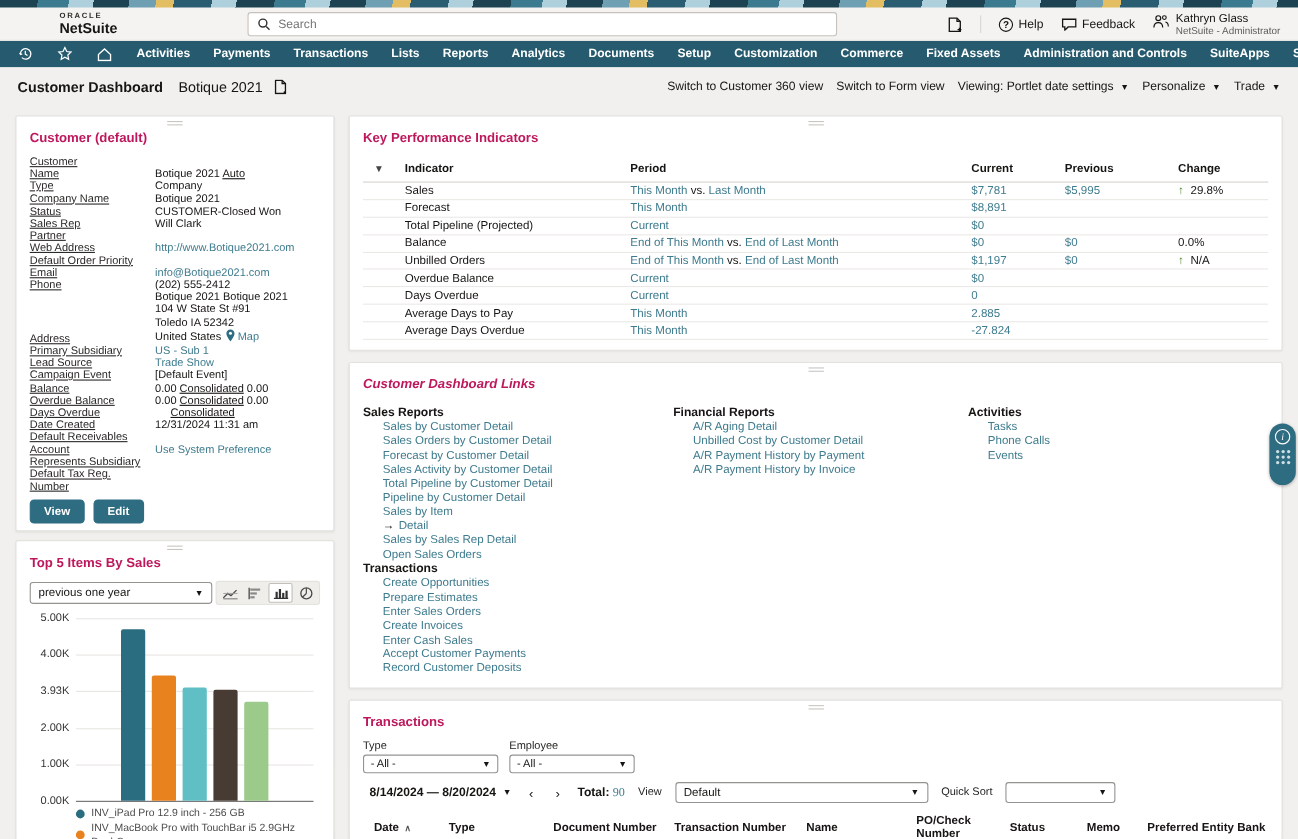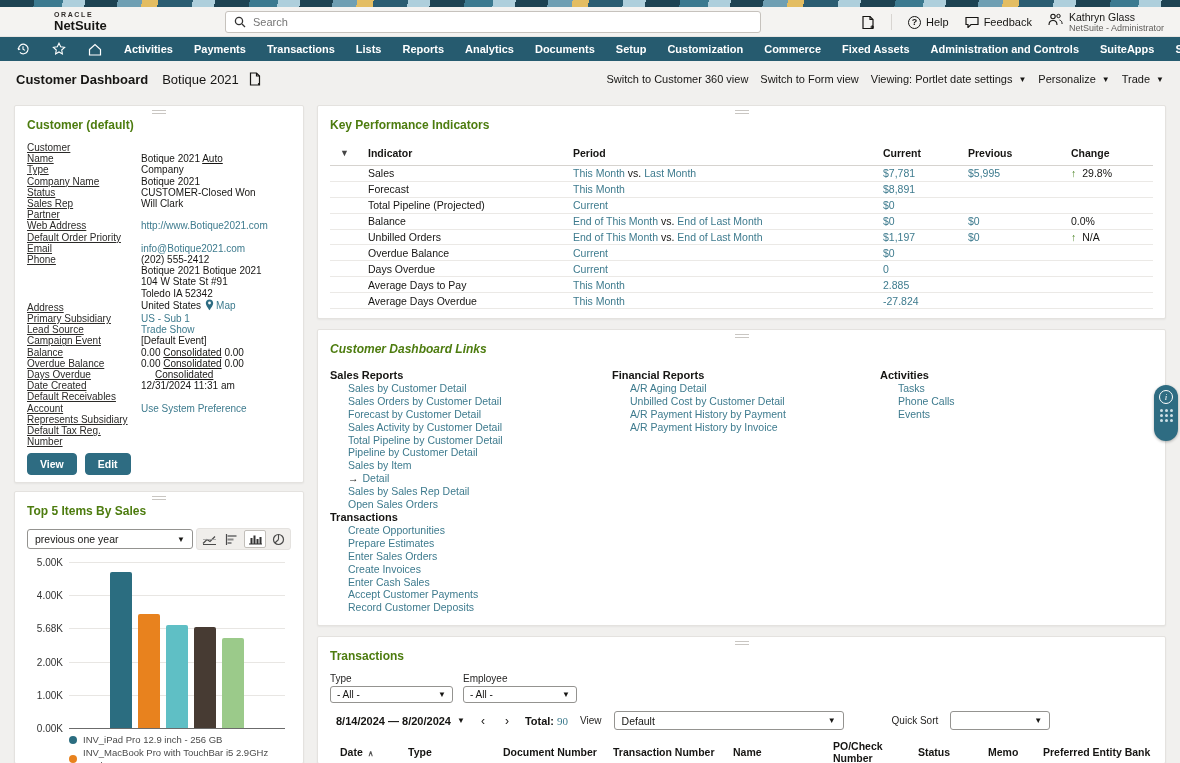--- a/index.html
+++ b/index.html
@@ -45,21 +45,21 @@
   .pb-action { cursor:pointer; white-space:nowrap; display:flex; align-items:center; gap:6px; }
   .dd-arrow { font-size:8px; color:#161513; }
 
   
   .main { display:flex; gap:13px; padding:8px 14px 0; align-items:flex-start; }
   .col-left { width:290px; flex:none; display:flex; flex-direction:column; gap:8px; }
   .col-right { flex:1; display:flex; flex-direction:column; gap:10px; }
   .portlet { background:#fff; border:1px solid #e4e2df; border-radius:2px; box-shadow:0 1px 2px rgba(0,0,0,.05); position:relative; padding:12px; }
   .drag-handle { position:absolute; top:4px; left:50%; transform:translateX(-50%); width:14px; height:4px;
     border-top:1px solid #c9c6c2; border-bottom:1px solid #c9c6c2; cursor:grab; }
-  .portlet-title { font-size:12px; font-weight:700; color:#4d7c0f; }
+  .portlet-title { font-size:12px; font-weight:700; color:#be185d; }
 
   
   .customer-portlet { height:378px; overflow:hidden; }
   .customer-portlet .portlet-title { margin-bottom:10px; }
   .frow { display:flex; align-items:flex-end; }
   .flabel { width:114px; min-width:114px; font-size:10px; line-height:11.2px; color:#2b2a28; text-decoration:underline; padding-right:4px; cursor:pointer; }
   .frow-0 .flabel { max-width:60px; min-width:60px; margin-right:54px; }
   .fvalue { font-size:10px; line-height:11.2px; color:#161513; }
   .fvalue .fline { min-height:11.2px; }
   .v-text { color:#161513; }
@@ -448,21 +448,21 @@
               </svg>
           </span>
         </span>
       </div>
       <div class="chart-wrap" id="chart-area">
           <div class="gridline" style="top: 0px;"></div>
           <span class="gtick" style="top: 0px;">5.00K</span>
           <div class="gridline" style="top: 33.2px;"></div>
           <span class="gtick" style="top: 33.2px;">4.00K</span>
           <div class="gridline" style="top: 66.4px;"></div>
-          <span class="gtick" style="top: 66.4px;">5.68K</span>
+          <span class="gtick" style="top: 66.4px;">3.93K</span>
           <div class="gridline" style="top: 99.6px;"></div>
           <span class="gtick" style="top: 99.6px;">2.00K</span>
           <div class="gridline" style="top: 132.8px;"></div>
           <span class="gtick" style="top: 132.8px;">1.00K</span>
           <div class="gridline baseline" style="top: 166px;"></div>
           <span class="gtick" style="top: 166px;">0.00K</span>
           <div class="bars">
             <div class="bar" style="height: 156px; background: rgb(43, 109, 128);"></div>
             <div class="bar" style="height: 114px; background: rgb(232, 130, 30);"></div>
             <div class="bar" style="height: 103px; background: rgb(95, 191, 197);"></div>
@@ -643,21 +643,21 @@
         <span class="chev">›</span>
         <span>
           <span class="total-label">Total:</span>
           <span class="total-value">90</span>
         </span>
         <span class="small-label">View</span>
         <span class="toolbar-select" style="width:230px;">
           <span>Default</span>
           <span class="dd-arrow">▼</span>
         </span>
-        <span class="small-label" style="margin-left:36px;">Quick Sort</span>
+        <span class="small-label" style="">Quick Sort</span>
         <span class="toolbar-select" style="width:100px;">
           <span></span>
           <span class="dd-arrow">▼</span>
         </span>
       </div>
 
       <div class="trans-grid trans-head" id="trans-head">
           <span>Date<span class="sort-asc">∧</span></span>
           <span>Type</span>
           <span>Document Number</span>

